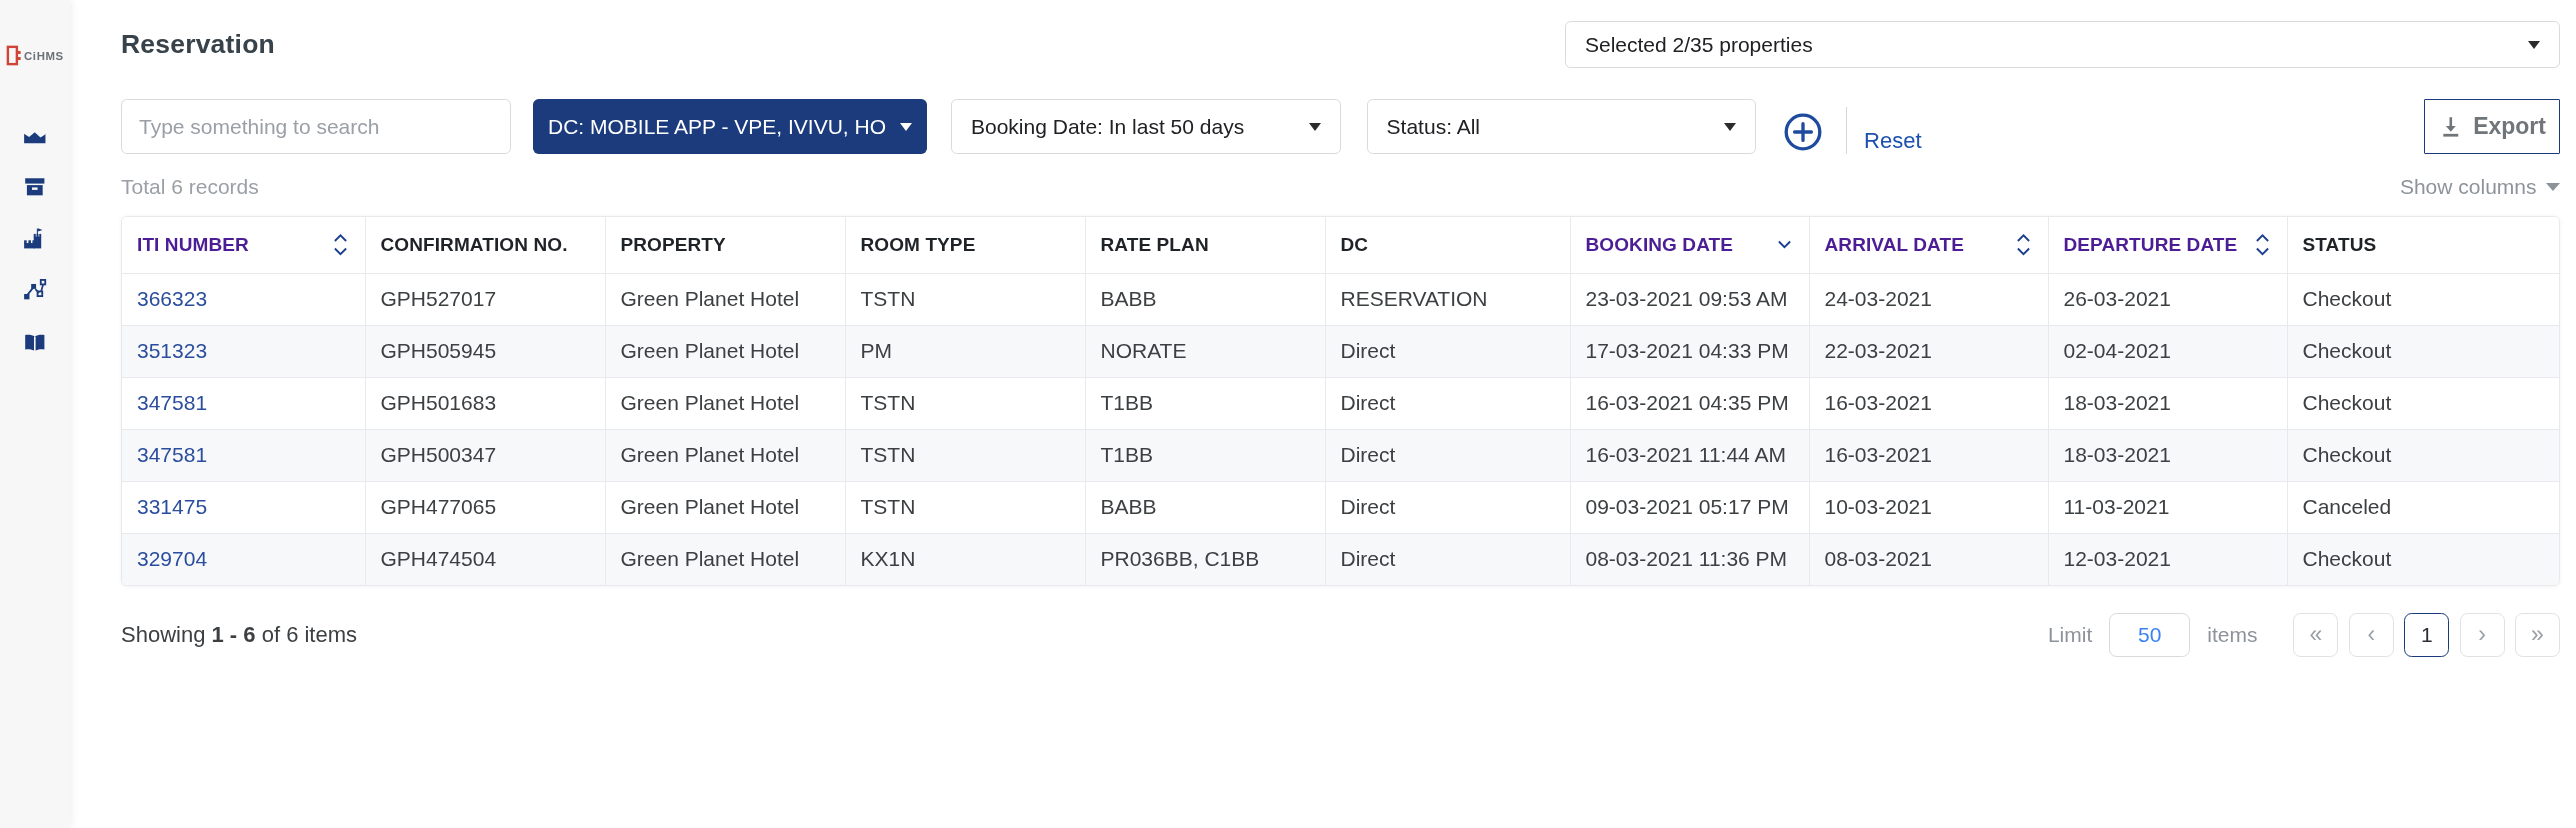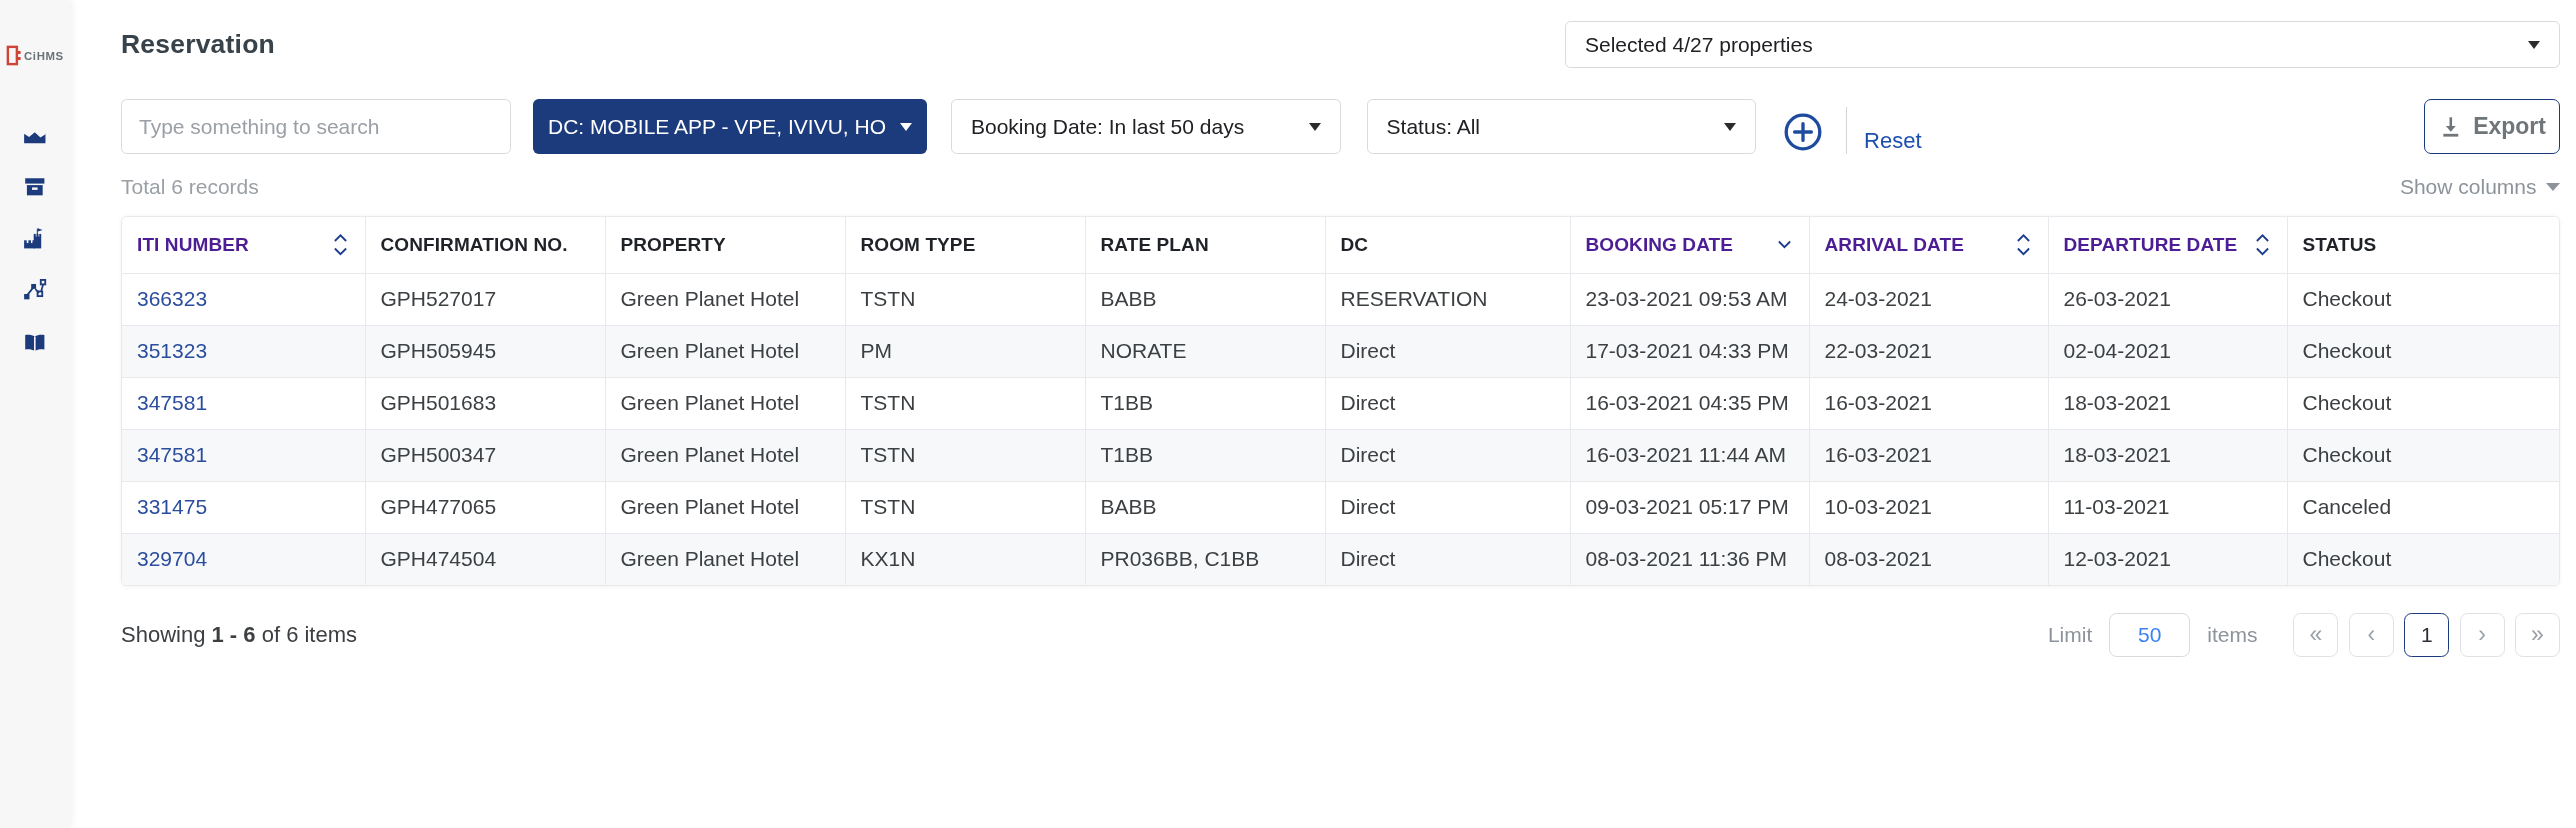--- a/index.html
+++ b/index.html
@@ -39,21 +39,21 @@
   .dd-dc { margin-left:22px; width:394px; background:#1b3b7d; border:none; color:#ffffff; padding:0 15px; }
   .dd-dc .dd-label { white-space:nowrap; overflow:hidden; }
   .dd-booking { margin-left:24px; width:390px; }
   .dd-status { margin-left:25.6px; width:389px; }
   .plus-btn { margin-left:25.6px; width:44px; height:44px; display:flex; align-items:center;
     justify-content:center; cursor:pointer; background:none; border:none; }
   .plus-btn svg { width:42px; height:42px; }
   .vdiv { margin-left:21px; width:0.9px; height:47px; background:#d4d6d9; }
   .reset-link { margin-left:17px; font-size:22px; color:#1d50ae; cursor:pointer; text-decoration:none; }
   .export-btn { margin-left:auto; width:136px; height:55px; background:#fff; border:1.9px solid #1b3b7d;
-    border-radius:7px; display:flex; align-items:center; justify-content:center; gap:9.5px; cursor:pointer; }
+    border-radius:1px; display:flex; align-items:center; justify-content:center; gap:9.5px; cursor:pointer; }
   .export-btn svg { width:25.6px; height:25.6px; }
   .export-label { font-size:23px; font-weight:700; color:#6f7579; }
 
   .metarow { margin-top:21px; display:flex; align-items:center; }
   .total-records { font-size:21px; color:#9aa0a6; }
   .show-columns { margin-left:auto; display:flex; align-items:center; font-size:21px; color:#8d939a; cursor:pointer; }
 
   
   .tablewrap { margin-top:17px; border:0.9px solid #e7e9ec; border-radius:5.7px; overflow:hidden;
     box-shadow:0 0.9px 4.7px rgba(0,0,0,.05); background:#fff; }
@@ -154,21 +154,21 @@
           </span>
         </div>
       </nav>
   </aside>
 
   <main class="main">
 
     <div class="titlebar">
       <h1 class="page-title">Reservation</h1>
       <div class="property-select">
-        <span>Selected 4/27 properties</span>
+        <span>Selected 2/35 properties</span>
         <span class="caret-down"></span>
       </div>
     </div>
 
     <div class="filterbar">
       <input class="search-input" type="text" placeholder="Type something to search" style="">
       <button class="dd dd-dc">
         <span class="dd-label">DC: MOBILE APP - VPE, IVIVU, HON...</span>
         <span class="caret-down white"></span>
       </button>

